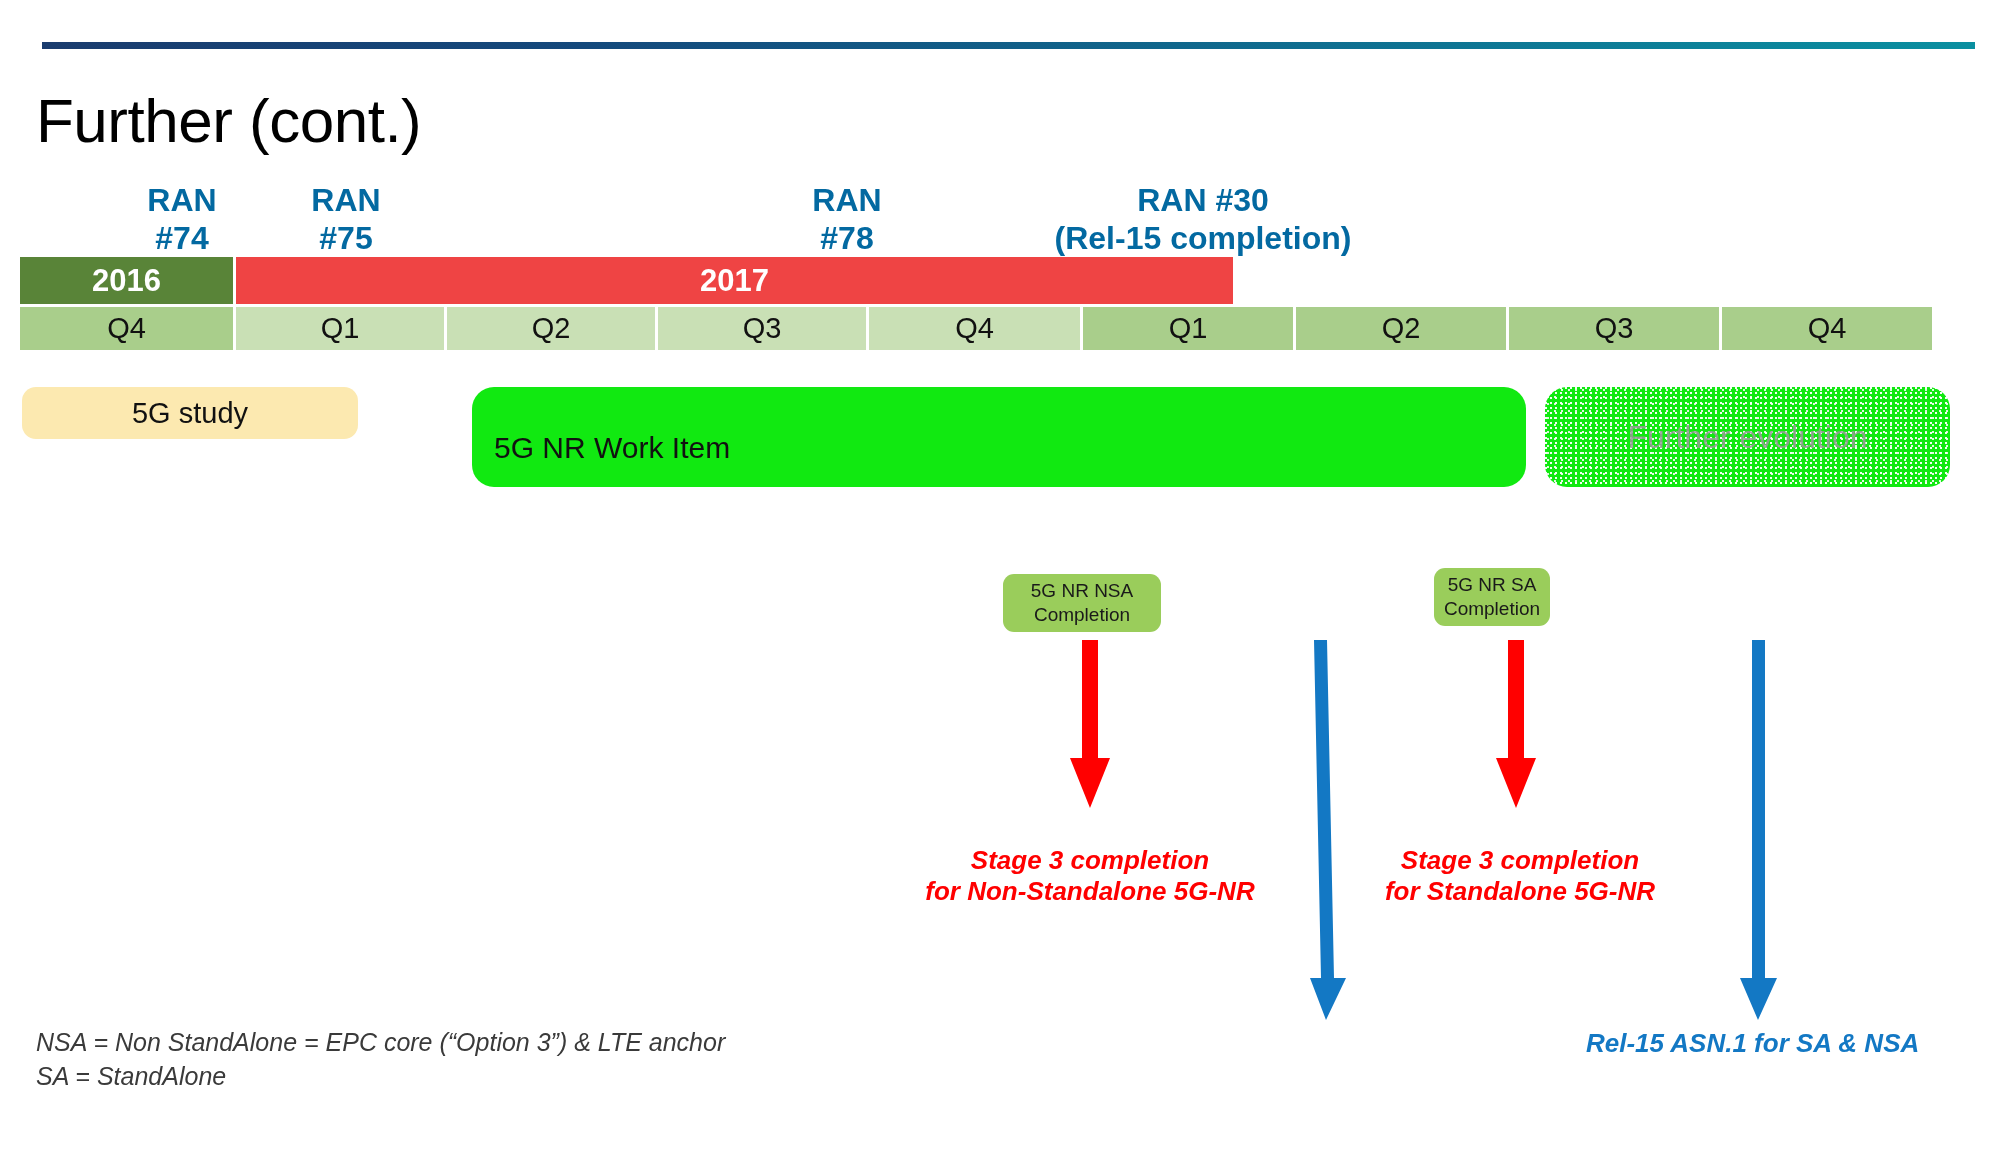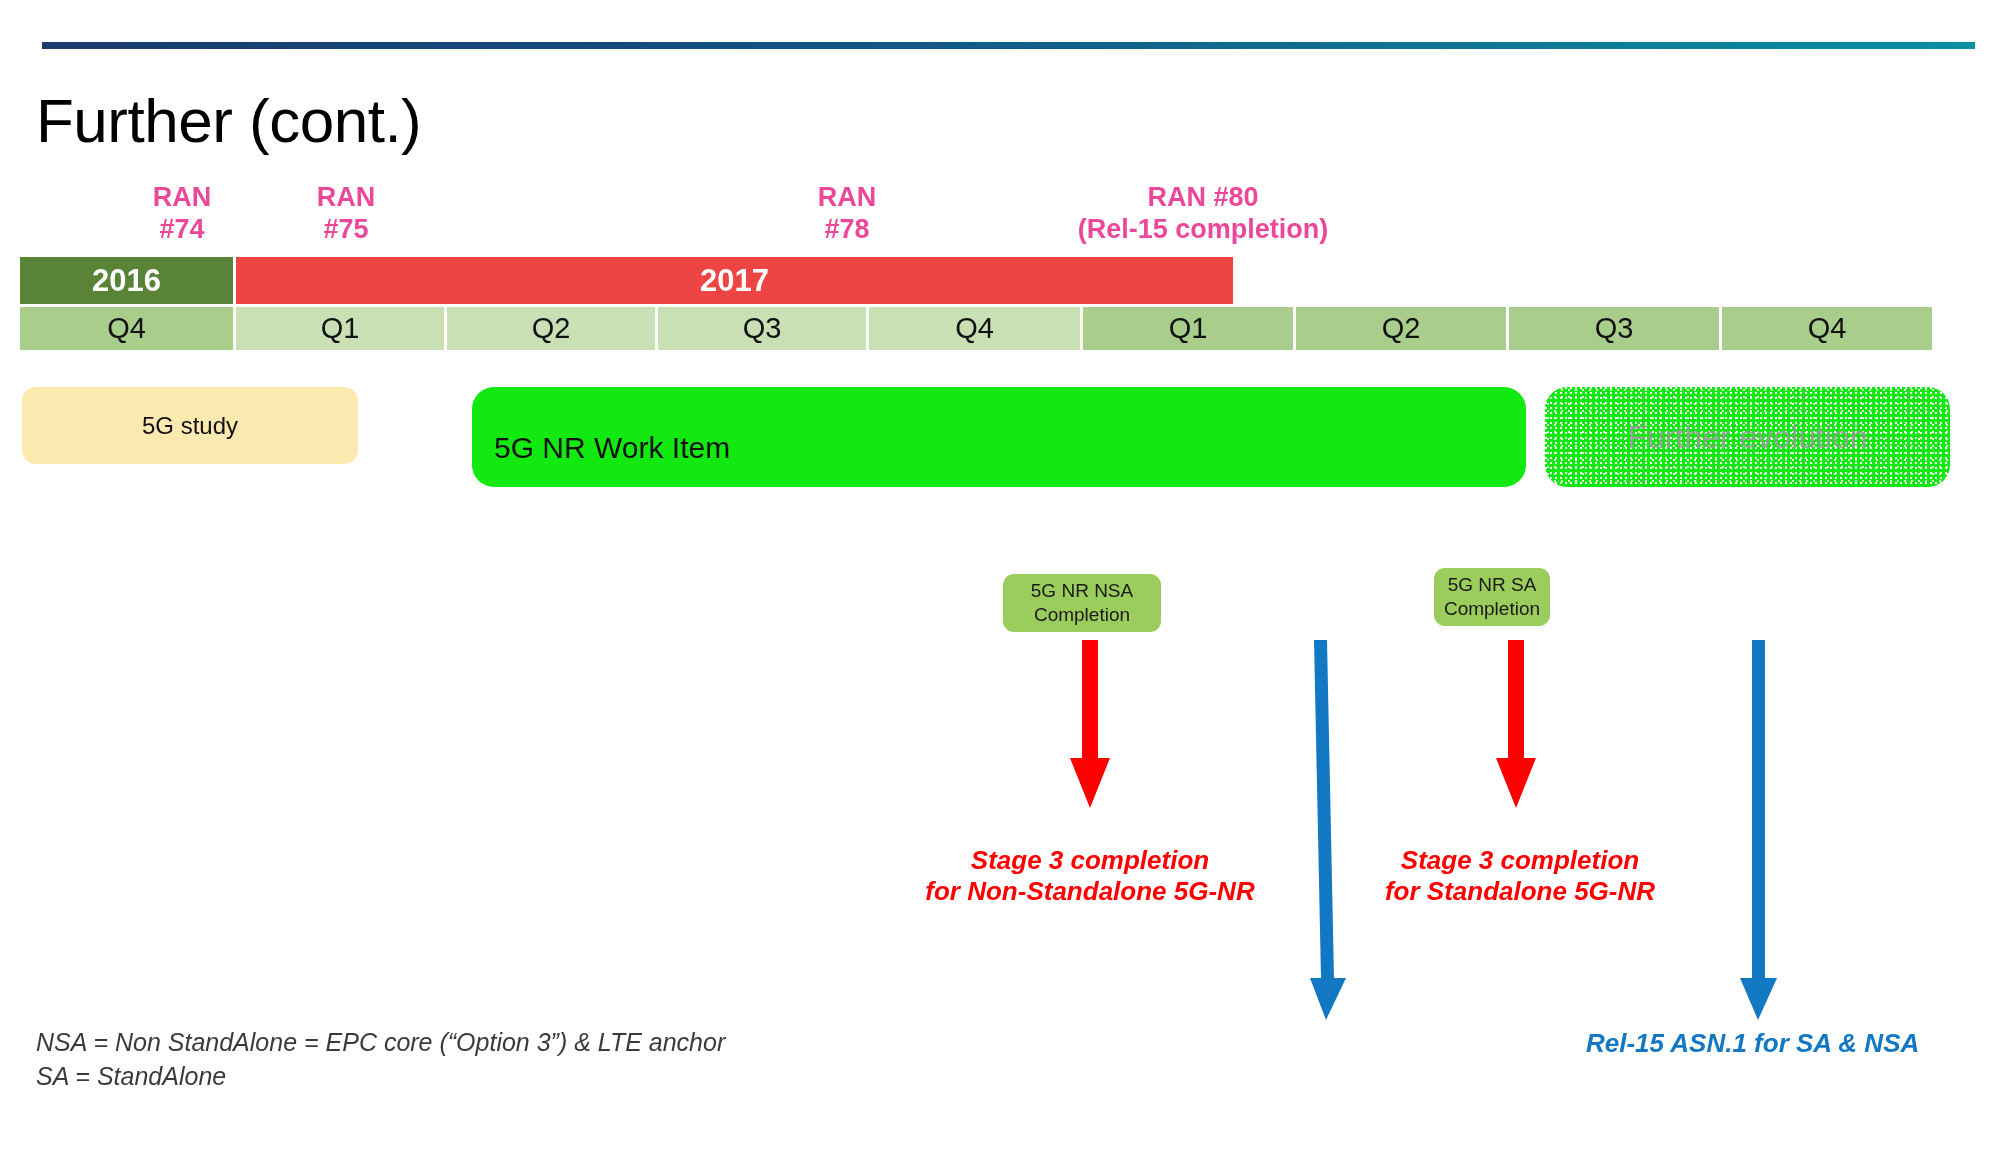--- a/index.html
+++ b/index.html
@@ -19,21 +19,21 @@
 
   
   .page-title{
     position:absolute;left:36px;top:88px;
     font-size:62px;line-height:1.05;color:#000000;font-weight:400;
     letter-spacing:-0.5px;white-space:nowrap;
   }
 
   
   .ran-label{
-    position:absolute;color:#ec4899;font-weight:bold;font-size:27px;
+    position:absolute;color:#0369a1;font-weight:bold;font-size:32px;
     line-height:1.18;text-align:center;white-space:pre-line;
   }
 
   
   .year-row{position:absolute;left:20px;top:257px;width:1930px;height:47px;display:flex;}
   .year-cell{
     height:100%;box-sizing:border-box;
     display:flex;align-items:center;justify-content:center;
     color:#ffffff;font-size:31px;font-weight:bold;
     margin-right:3px;
@@ -46,24 +46,24 @@
     display:flex;align-items:center;justify-content:center;
     color:#111111;font-size:29px;font-weight:400;
     margin-right:3px;
   }
   .q-cell:last-child{margin-right:0;}
 
   
   .bar{position:absolute;border-radius:18px;box-sizing:border-box;}
 
   .bar-study{
-    left:22px;top:387px;width:336px;height:77px;
+    left:22px;top:387px;width:336px;height:52px;
     background:#FCE9B0;border-radius:14px;
     display:flex;align-items:center;justify-content:center;
-    font-size:24px;color:#111;
+    font-size:29px;color:#111;
   }
   .bar-wi{
     left:472px;top:387px;width:1054px;height:100px;
     background:#11E911;border-radius:22px;
   }
   .bar-wi-label{
     position:absolute;left:22px;top:44px;font-size:30px;color:#111;white-space:nowrap;
   }
   .bar-further{
     left:1545px;top:387px;width:405px;height:100px;border-radius:22px;
@@ -115,21 +115,21 @@
   <div class="header-rule"></div>
 
   <div class="page-title">Further (cont.)</div>
 
   <div class="ran-label" style="left:122px;top:182px;width:120px;">RAN
 #74</div>
   <div class="ran-label" style="left:286px;top:182px;width:120px;">RAN
 #75</div>
   <div class="ran-label" style="left:787px;top:182px;width:120px;">RAN
 #78</div>
-  <div class="ran-label" style="left:1003px;top:182px;width:400px;">RAN #80
+  <div class="ran-label" style="left:1003px;top:182px;width:400px;">RAN #30
 (Rel-15 completion)</div>
 
   <div class="year-row">
     <div class="year-cell" style="width:213px;background:#598438;">
       <span>2016</span>
     </div>
     <div class="year-cell" style="width:997px;background:#ef4444;">
       <span>2017</span>
     </div>
   </div>

